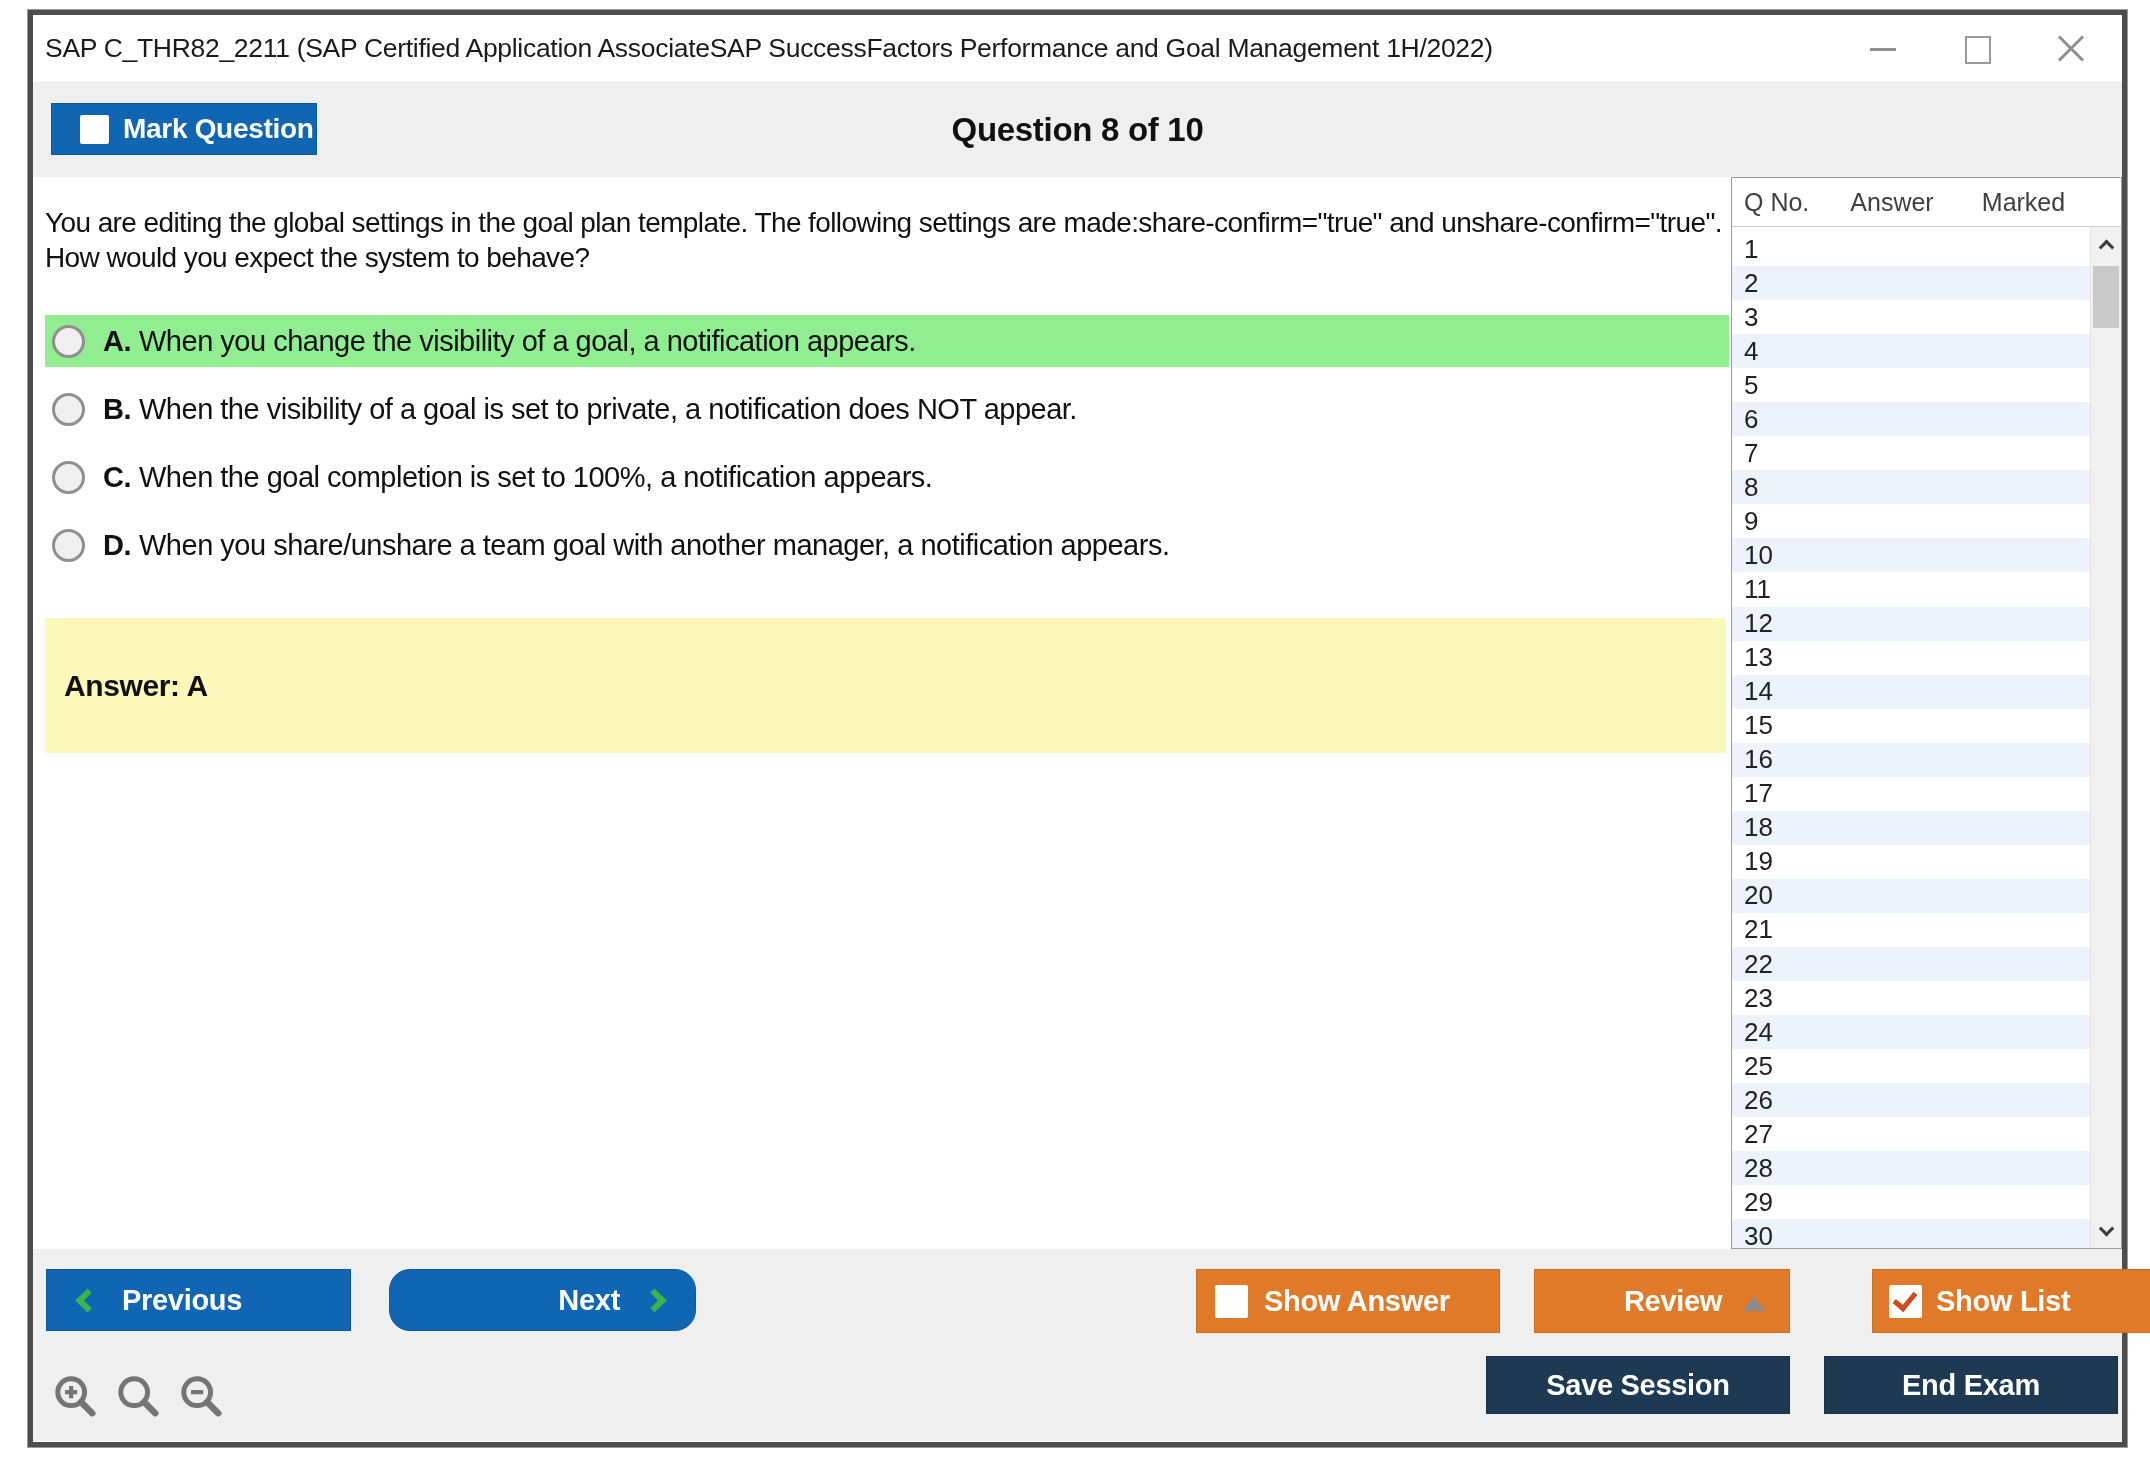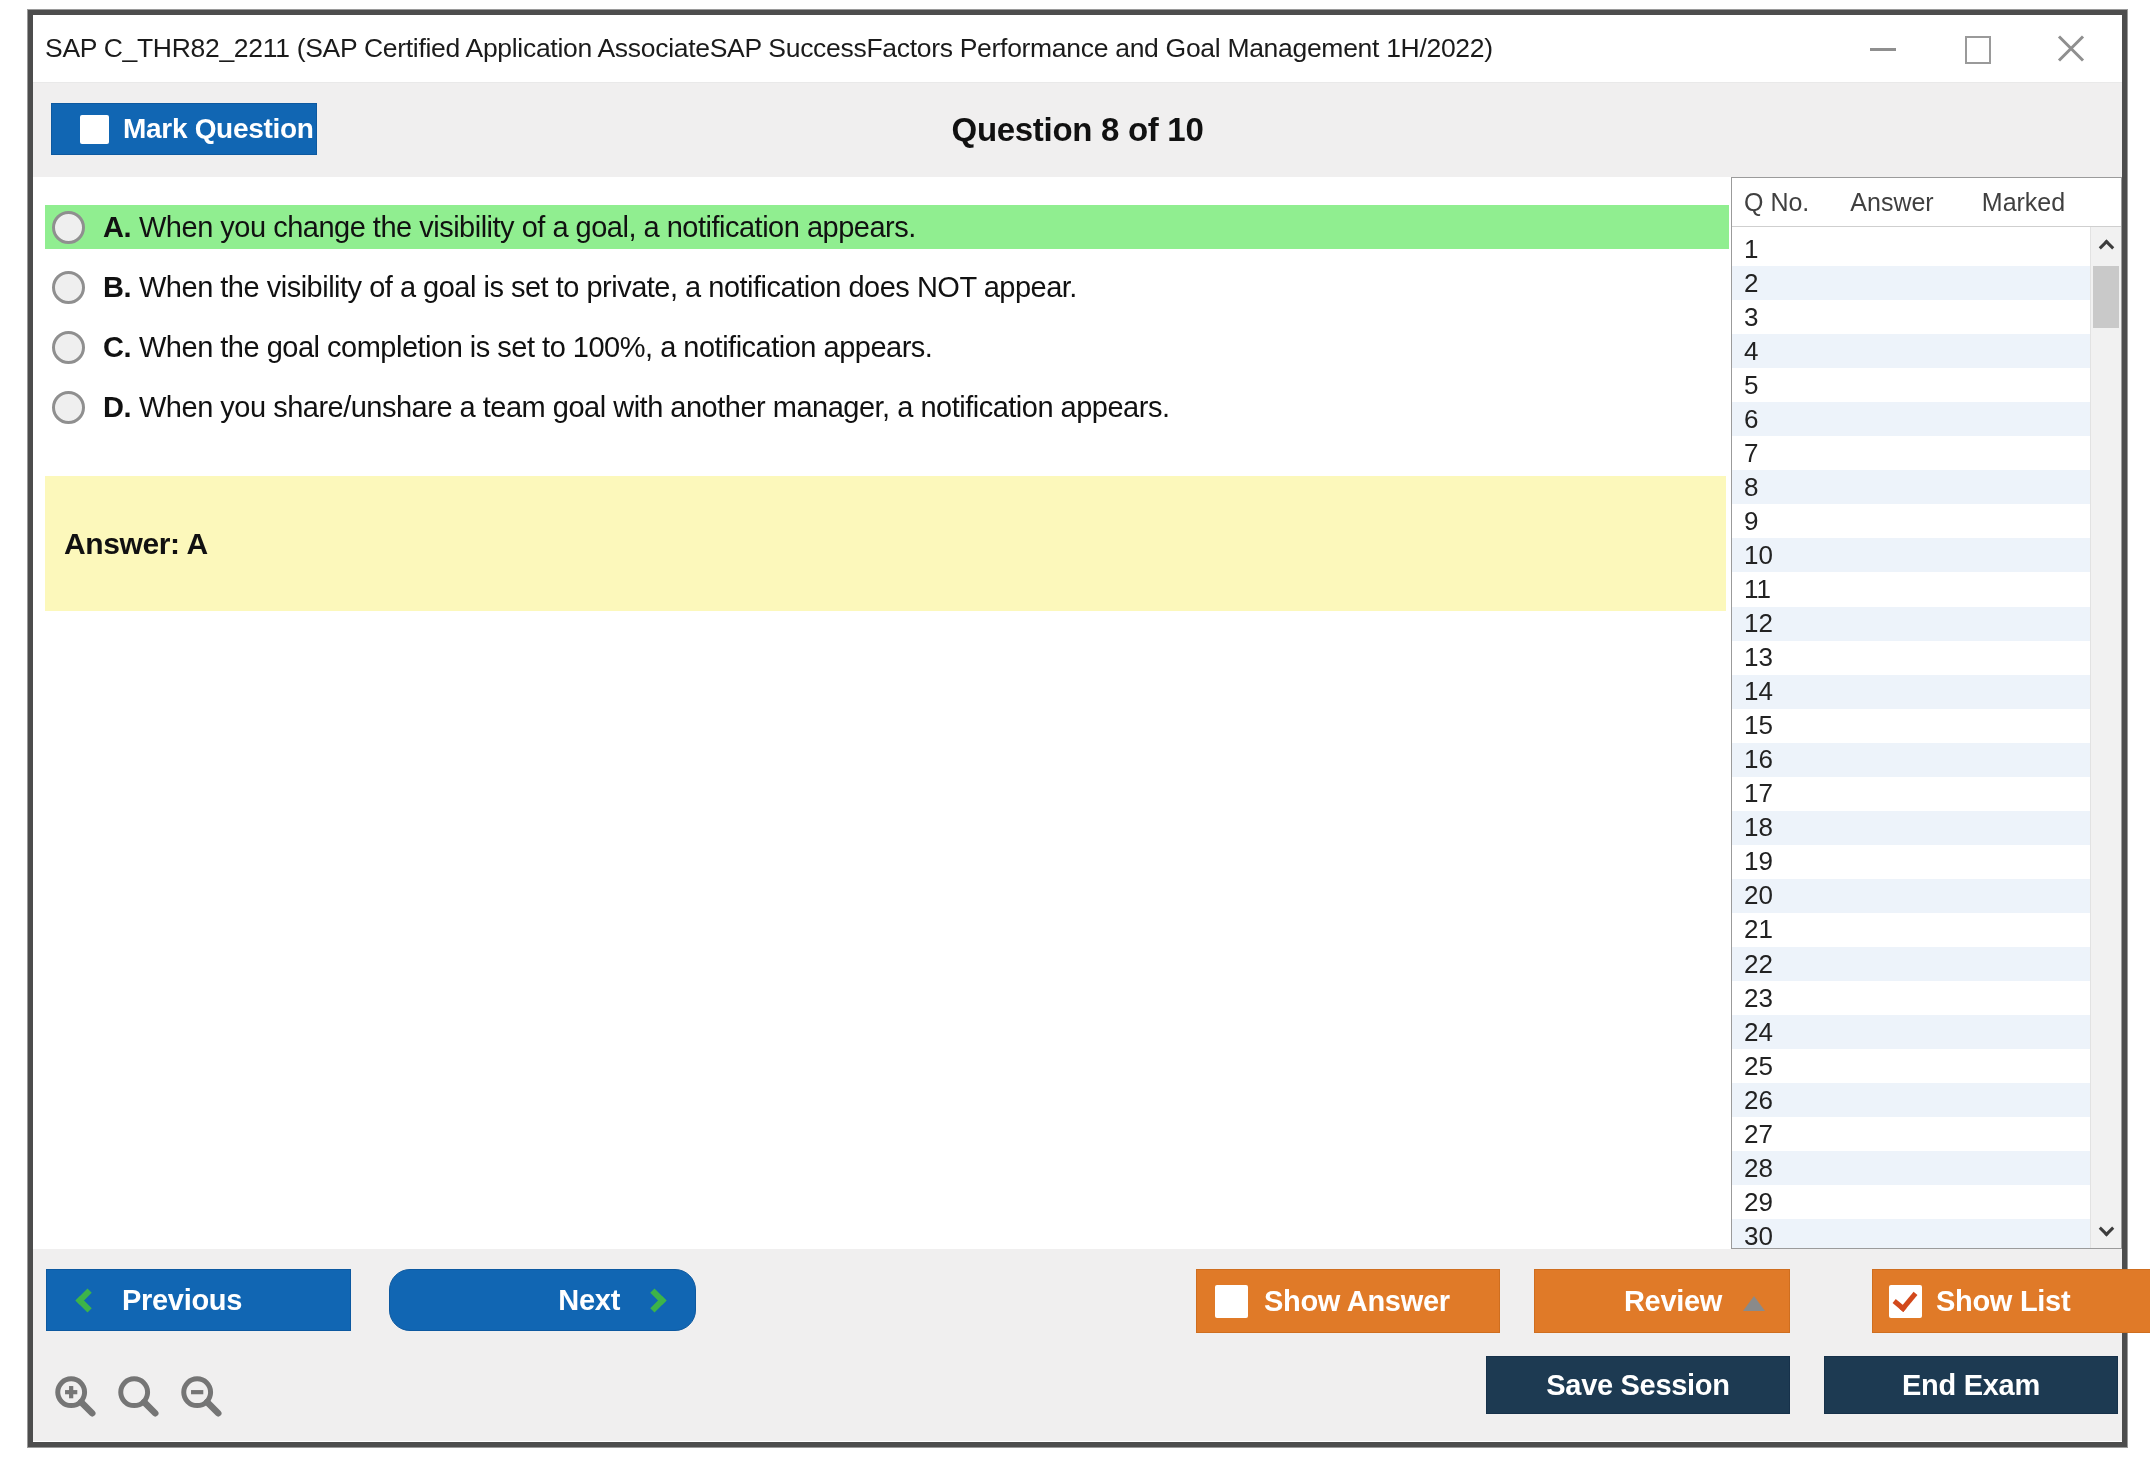--- a/index.html
+++ b/index.html
@@ -36,21 +36,21 @@
   .q-counter { position:absolute; left:0; right:0; top:0; height:100%; display:flex;
                align-items:center; justify-content:center; font-size:33px; font-weight:bold;
                color:#111; letter-spacing:-0.3px; }
 
   
   .content { display:flex; height:1072px; background:#ffffff; }
   .qpanel { flex:1; padding:28px 2px 0 12px; overflow:hidden; }
   .qtext { font-size:28px; line-height:35px; color:#111; letter-spacing:-0.6px;
            width:1684px; margin-bottom:40px; }
 
-  .opt { display:flex; align-items:center; height:44px; margin-bottom:16px;
+  .opt { display:flex; align-items:center; height:52px; margin-bottom:16px;
          padding-left:7px; cursor:pointer; }
   .opt.selected { background:#90ee90; }
   .radio { width:33px; height:33px; border-radius:50%; background:#efefef;
            border:3px solid #8f8f8f; flex:0 0 auto; }
   .opt .otext { margin-left:18px; font-size:29px; color:#111; letter-spacing:-0.5px;
                 white-space:nowrap; }
   .opt .otext b { margin-right:8px; }
 
   .answer-box { width:1681px; height:135px; background:#fcf8bb; margin-top:47px;
                 display:flex; align-items:center; padding-left:19px; }
@@ -138,20 +138,21 @@
     <div class="mark-btn">
       <span class="cbx"></span>
       <span class="lbl">Mark Question</span>
     </div>
     <div class="q-counter">Question 8 of 10</div>
   </div>
 
   <div class="content">
 
     <div class="qpanel">
+      <div class="qtext">You are editing the global settings in the goal plan template. The following settings are made:share-confirm="true" and unshare-confirm="true". How would you expect the system to behave?</div>
 
       <div>
         <div class="opt selected">
           <span class="radio"></span>
           <span class="otext"><b>A.</b><span>When you change the visibility of a goal, a notification appears.</span></span>
         </div>
         <div class="opt">
           <span class="radio"></span>
           <span class="otext"><b>B.</b><span>When the visibility of a goal is set to private, a notification does NOT appear.</span></span>
         </div>

